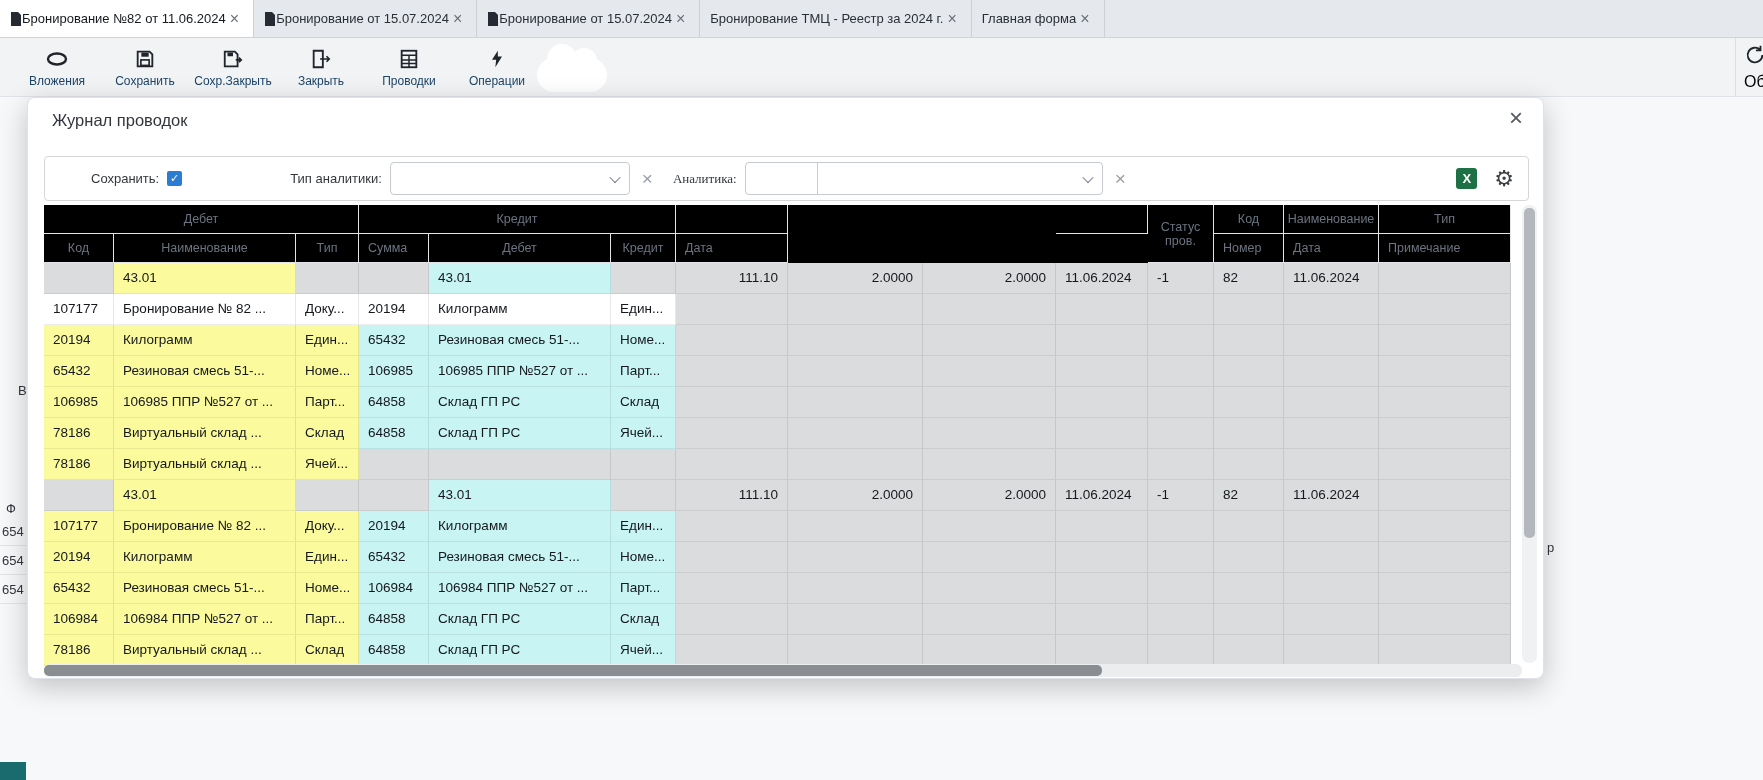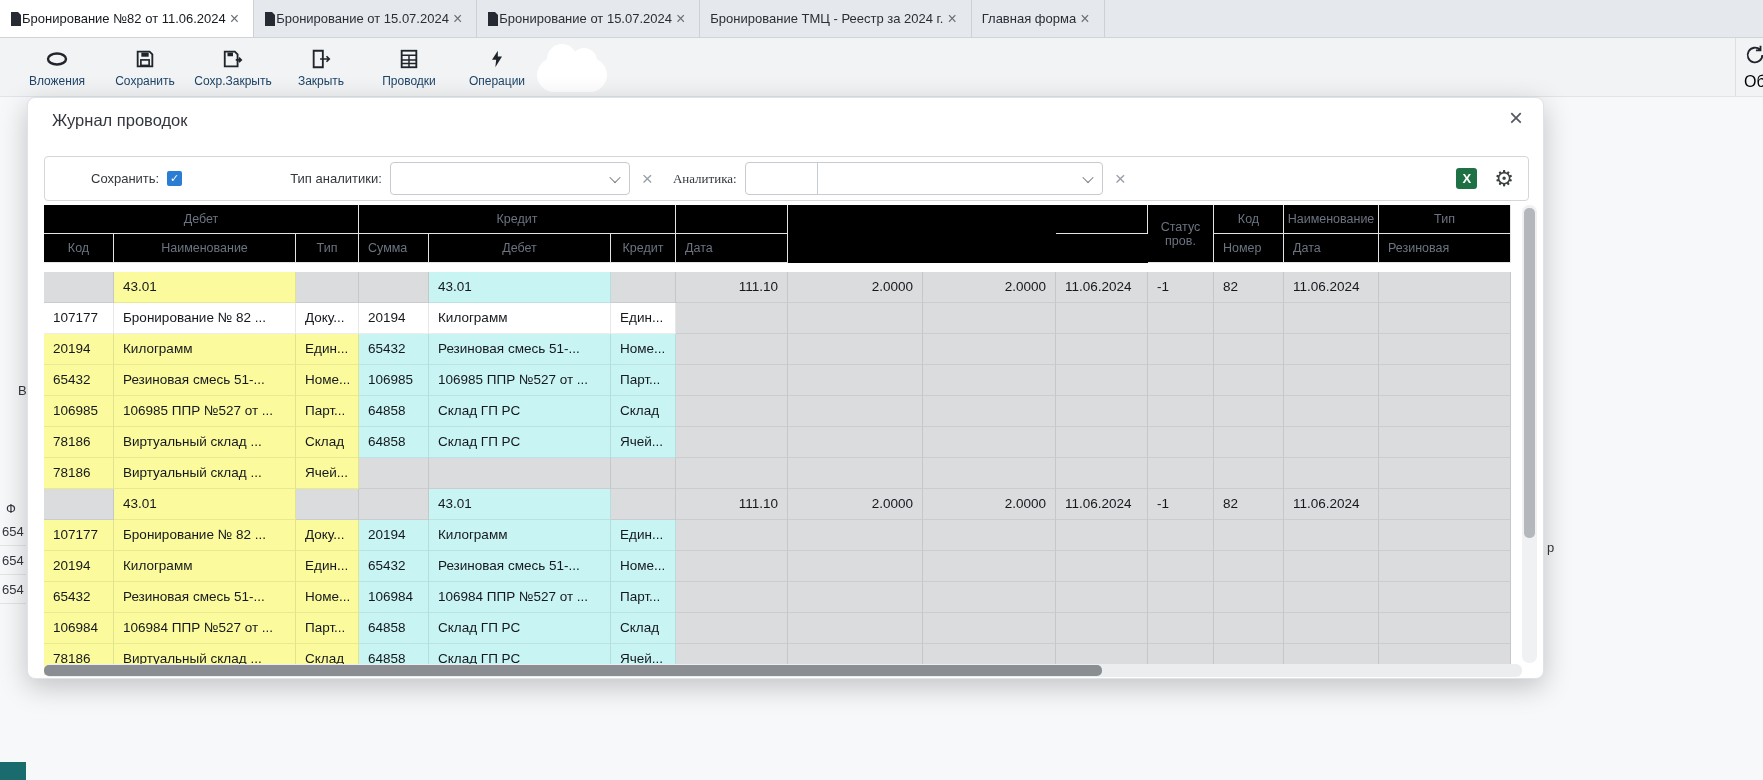--- a/index.html
+++ b/index.html
@@ -67,21 +67,21 @@
   .thead { position:absolute; left:16px; top:107px; width:1467px; display:grid;
     grid-template-columns:var(--cols); grid-template-rows:29px 29px; background:#000000; }
   .hcell { border-right:1px solid #e2e4e7; border-bottom:1px solid #e2e4e7; font-size:12.5px;
     color:#6b7480; display:flex; align-items:center; justify-content:center; text-align:center; padding:0 4px; }
   .hcell.left { justify-content:flex-start; padding-left:9px; text-align:left; }
   .g-debit { grid-column:1/4; } .g-credit { grid-column:4/7; } .g-sum { grid-column:7; }
   .g-qty { grid-column:8/10; } .g-date { grid-column:10; }
   .g-status { grid-column:11; grid-row:1/3; line-height:14px; }
   .g-doc { grid-column:12/15; }
 
-  .tbody { position:absolute; left:16px; top:174px; width:1467px; height:470px; overflow:hidden; }
+  .tbody { position:absolute; left:16px; top:165px; width:1467px; height:470px; overflow:hidden; }
   .trow { display:grid; grid-template-columns:var(--cols); height:31px; }
   .tcell { font-size:13.5px; color:#15181c; line-height:30px; padding:0 9px; white-space:nowrap;
     overflow:hidden; border-right:1px solid rgba(0,0,0,.09); border-bottom:1px solid rgba(0,0,0,.07);
     background:#fff; }
   .tcell.num { text-align:right; }
   .tcell.yellow { background:var(--debit_bg,#fbfb9d); }
   .tcell.cyan  { background:var(--credit_bg,#c9f4f4); }
   .tcell.gray  { background:var(--summary_bg,#dadcde); }
   .tcell.white { background:#ffffff; }
 
@@ -251,21 +251,21 @@
     <div class="hcell">Тип</div>
     <div class="hcell">Код</div>
     <div class="hcell">Наименование</div>
     <div class="hcell">Тип</div>
     <div class="hcell left">Сумма</div>
     <div class="hcell">Дебет</div>
     <div class="hcell">Кредит</div>
     <div class="hcell left">Дата</div>
     <div class="hcell left" style="grid-column:12;">Номер</div>
     <div class="hcell left">Дата</div>
-    <div class="hcell left">Резиновая</div>
+    <div class="hcell left">Примечание</div>
   </div>
 
   <div class="tbody">
       <div class="trow">
         <div class="tcell gray"></div>
         <div class="tcell yellow">43.01</div>
         <div class="tcell gray"></div>
         <div class="tcell gray"></div>
         <div class="tcell cyan">43.01</div>
         <div class="tcell gray"></div>

